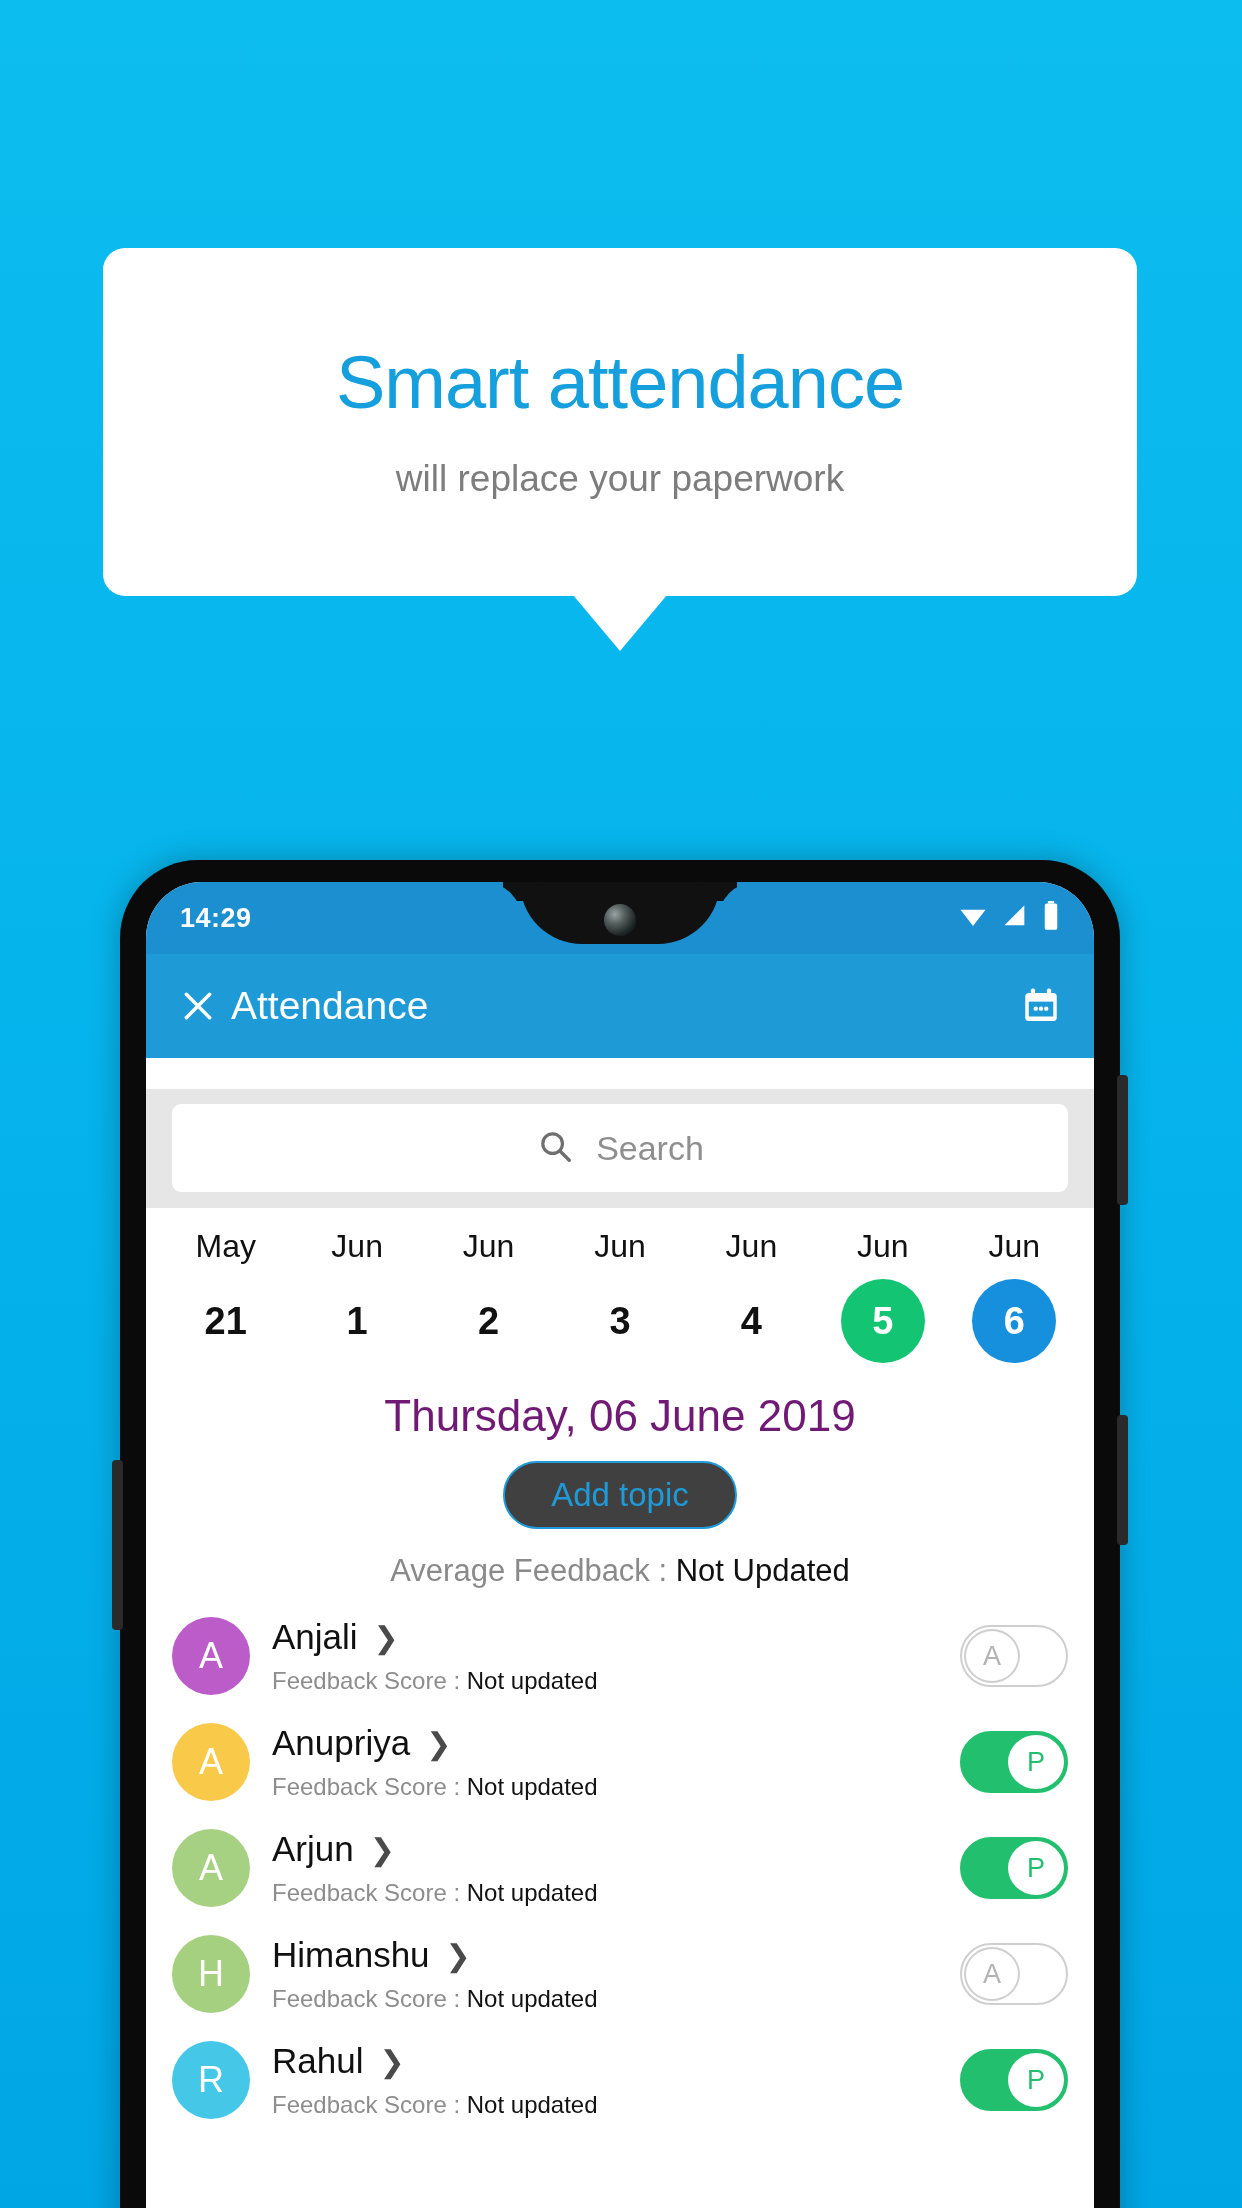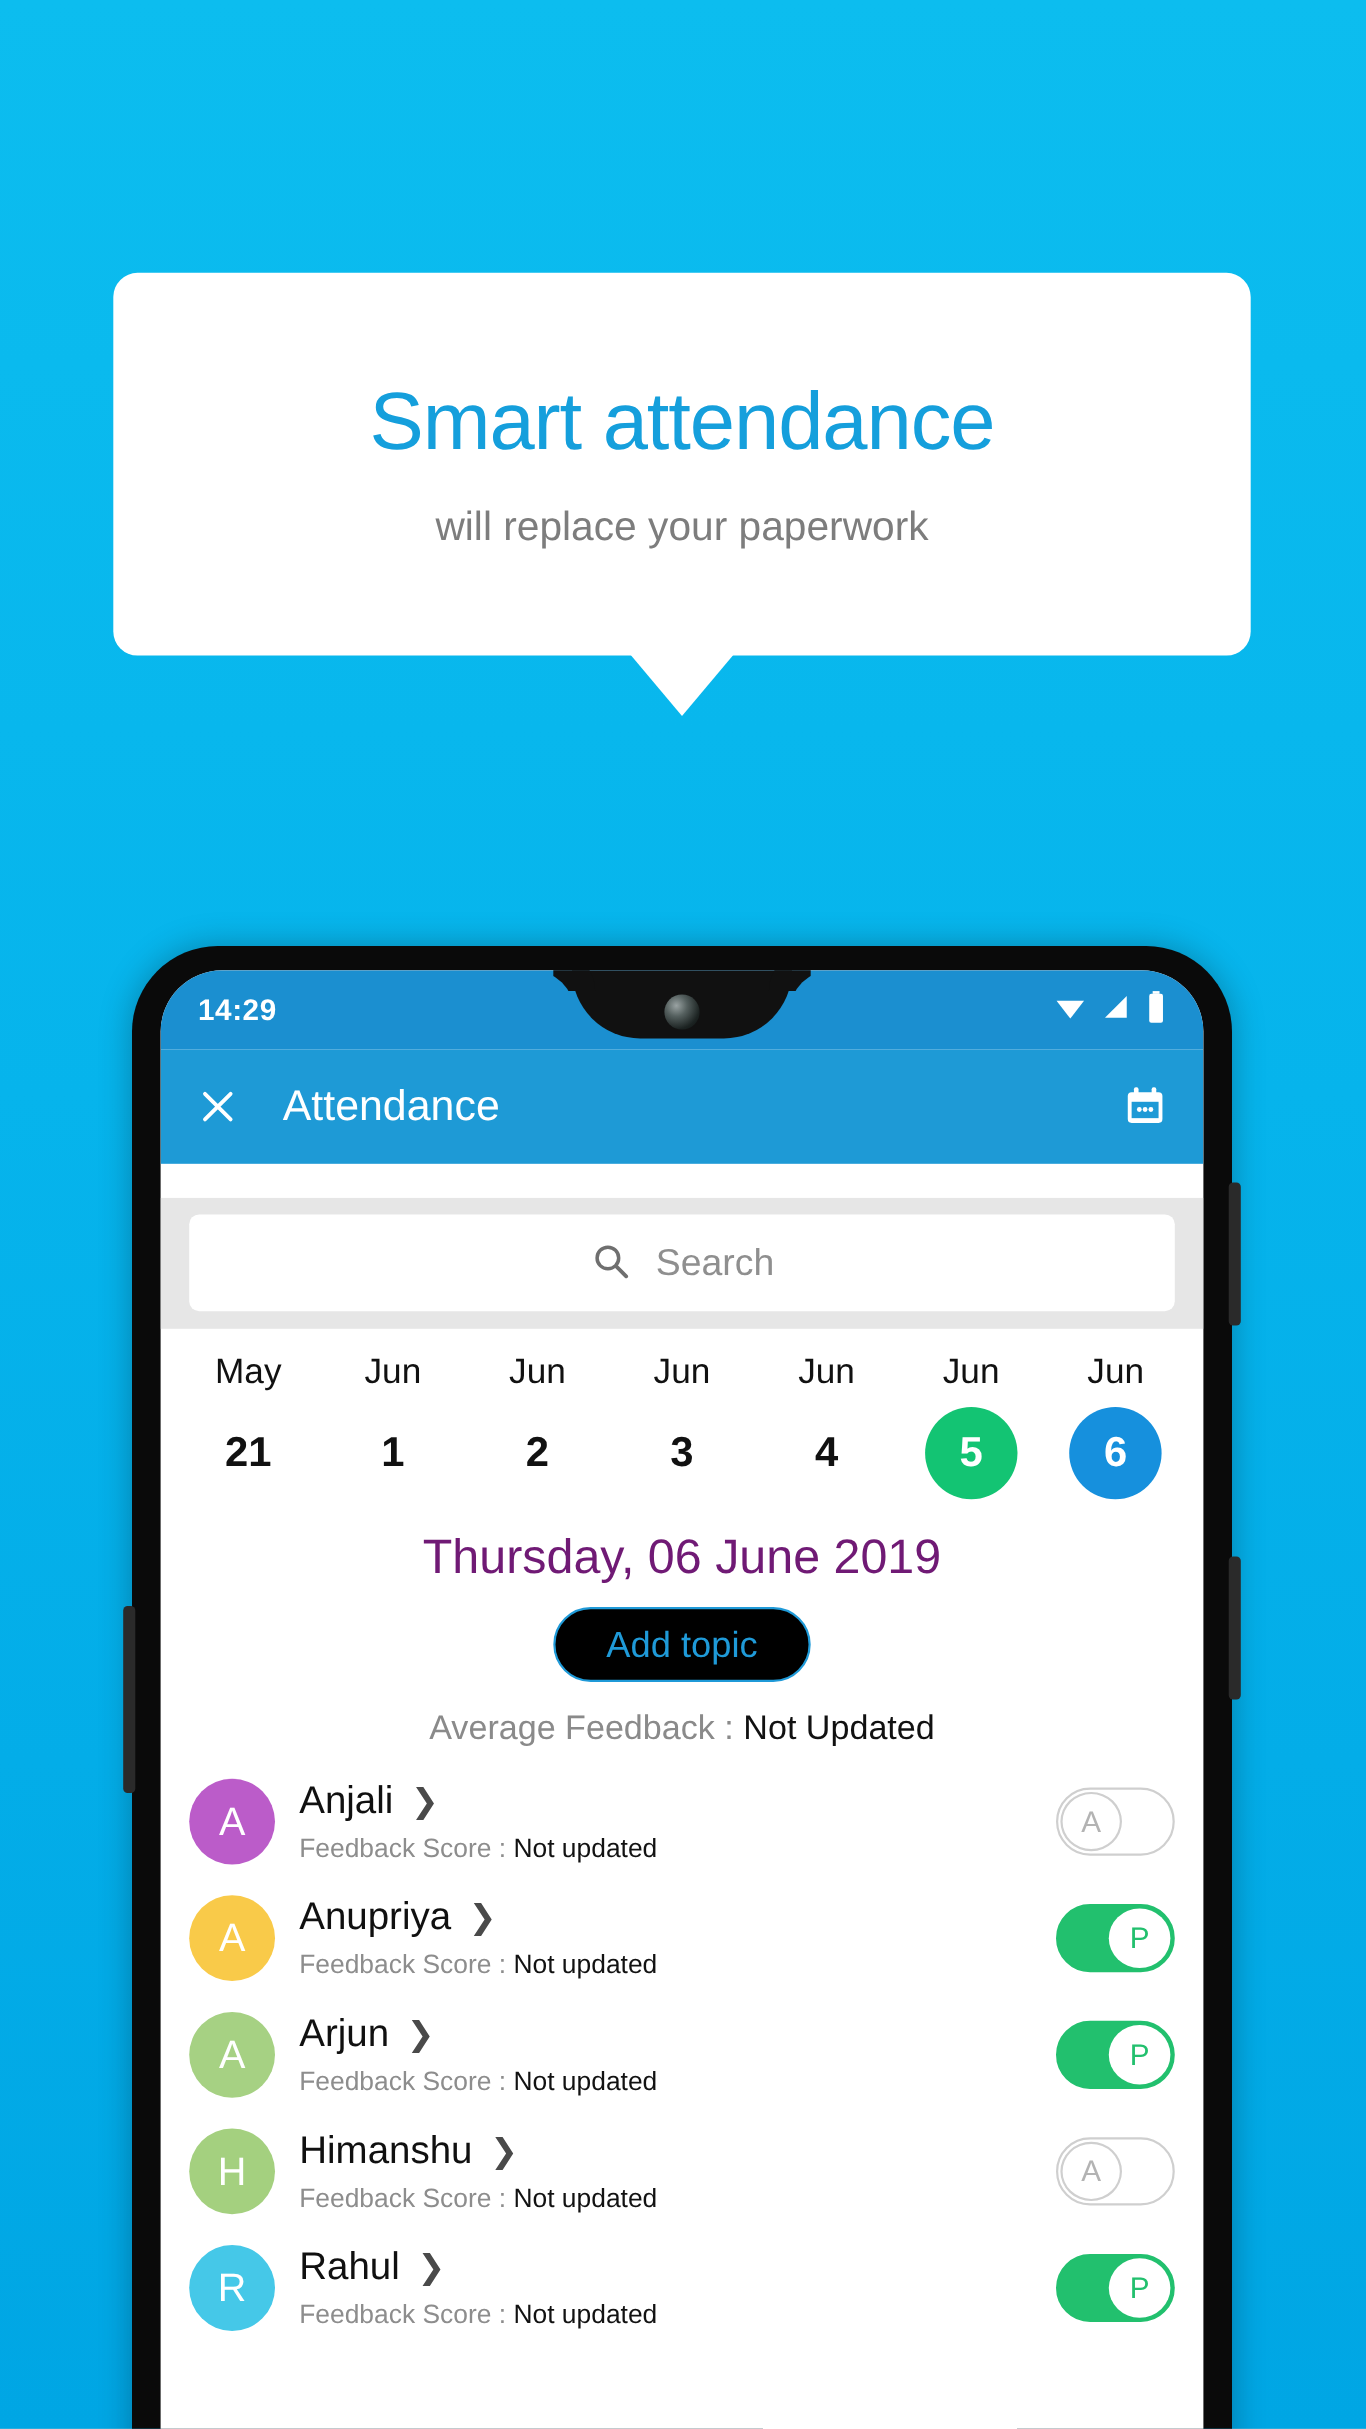--- a/index.html
+++ b/index.html
@@ -67,21 +67,21 @@
   .notch::after  { right:-36px; border-top-left-radius:38px;  box-shadow:-19px -19px 0 0 #111111; }
   .camera {
     position:absolute; left:50%; top:22px; transform:translateX(-50%);
     width:32px; height:32px; border-radius:50%;
     background:radial-gradient(circle at 34% 32%, #9aa3a3 0%, #55605f 32%, #1c2322 70%, #0b0e0e 100%);
   }
 
   
   .appbar {
     height:104px; background:#1e9ad6; display:flex; align-items:center;
-    padding:0 32px; color:#ffffff; gap:39px;
+    padding:0 32px; color:#ffffff; gap:13px;
   }
   .appbar-title { font-size:39px; font-weight:400; flex:1; }
   .icon-btn { display:flex; align-items:center; justify-content:center; cursor:pointer; }
 
   
   .search-wrap { background:#e6e6e6; padding:15px 26px 16px 26px;margin-top:31px; }
   .search-box {
     background:#ffffff; border-radius:9px; height:88px;
     display:flex; align-items:center; justify-content:center; gap:22px;
   }
@@ -95,21 +95,21 @@
     width:84px; height:84px; border-radius:50%;
     display:flex; align-items:center; justify-content:center;
     font-size:38px; font-weight:700; color:#111111;
   }
   .date-num.sel-green { background:#13c473; color:#ffffff; }
   .date-num.sel-blue  { background:#1690dd; color:#ffffff; }
 
   .full-date { text-align:center; font-size:44px; color:#701a75; margin-top:22px; }
   .addtopic-wrap { display:flex; justify-content:center; margin-top:20px; }
   .addtopic {
-    border:2px solid #1f9ad8; color:#1f9ad8; background:#000000;
+    border:2px solid #1f9ad8; color:#1f9ad8; background:#404040;
     border-radius:40px; font-size:33px; padding:13px 46px; cursor:pointer;
     font-family:"Liberation Sans", sans-serif;
   }
   .avgfeedback { text-align:center; margin-top:24px; font-size:31px; color:#8a8a8a; }
   .avgfeedback b { color:#111111; font-weight:400; }
 
   
   .list { margin-top:14px; }
   .row { display:flex; align-items:center; padding:14px 26px; gap:22px; }
   .avatar {

